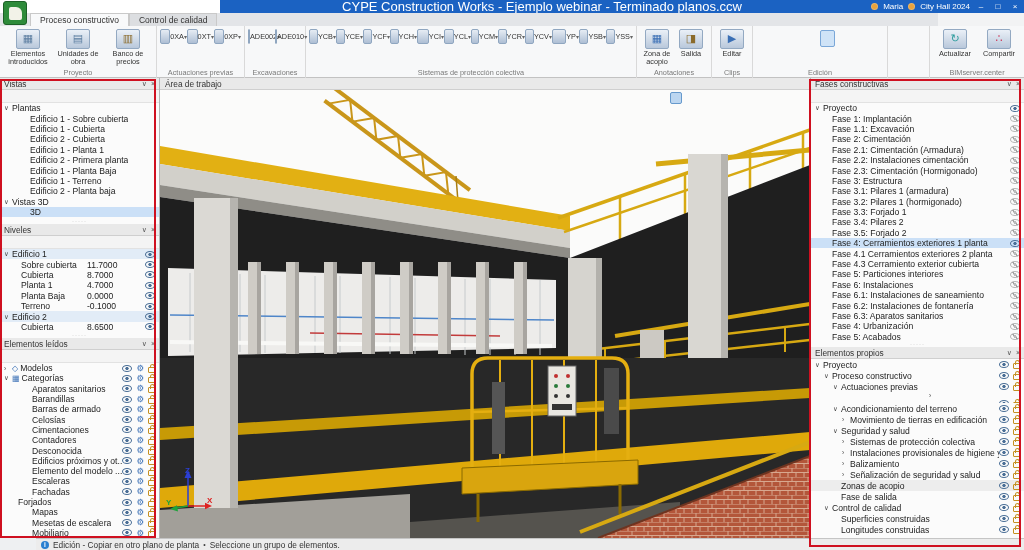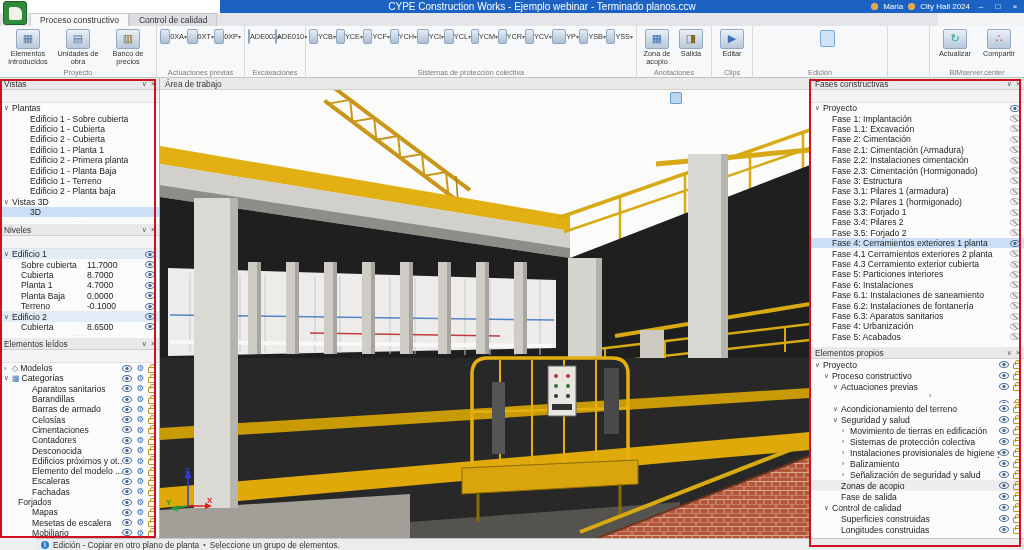--- a/index.html
+++ b/index.html
@@ -6,21 +6,21 @@
   html,body { width:1024px; height:550px; }
   body { font-family:"Liberation Sans", sans-serif; font-size:9px; color:#222;
          position:relative; overflow:hidden; background:#eef0f2; }
 
   
   .titlebar { position:absolute; left:0; top:0; width:1024px; height:13px; background:#1b62c2; }
   .qa { position:absolute; left:30px; top:0; width:190px; height:13px; background:#fff;
         display:flex; align-items:center; gap:3px; padding-left:4px; }
   .qa::after{content:""; position:absolute; left:-30px; top:0; width:30px; height:13px; background:#fff;}
   .title-text { position:absolute; left:220px; right:160px; top:0; height:13px; line-height:13px;
-                text-align:center; color:#fff; font-size:10px; white-space:nowrap; }
+                text-align:center; color:#fff; font-size:13px; white-space:nowrap; }
   .tbright { position:absolute; right:3px; top:0; height:13px; display:flex; align-items:center;
              gap:5px; color:#fff; font-size:8px; }
   .avatar { width:7px; height:7px; border-radius:50%; background:#e8a33d; display:inline-block; border:1px solid #fff3; }
   .wbtn { width:12px; text-align:center; cursor:default; font-size:8px; }
   .logo { position:absolute; left:3px; top:1px; width:24px; height:24px; background:#2e8b3a;
           border-radius:3px; z-index:30; border:1px solid #1d6127; }
   .logo::after { content:""; position:absolute; left:5px; top:5px; width:13px; height:13px;
                  background:#f2f2e8; border-radius:2px 6px 2px 2px; }
 
   
@@ -1100,31 +1100,31 @@
         </span>
       </div>
       <div class="trow" style="padding-left: 22px;">
         <span class="chev">∨</span>
         <span class="lbl">Acondicionamiento del terreno</span>
         <span class="rowico">
           <span class="eye on"></span>
           <span class="lock"></span>
         </span>
       </div>
-      <div class="trow" style="padding-left: 22px;">
-        <span class="chev">∨</span>
-        <span class="lbl">Seguridad y salud</span>
-        <span class="rowico">
-          <span class="eye on"></span>
-          <span class="lock"></span>
-        </span>
-      </div>
       <div class="trow" style="padding-left: 31px;">
         <span class="chev">›</span>
         <span class="lbl">Movimiento de tierras en edificación</span>
+        <span class="rowico">
+          <span class="eye on"></span>
+          <span class="lock"></span>
+        </span>
+      </div>
+      <div class="trow" style="padding-left: 22px;">
+        <span class="chev">∨</span>
+        <span class="lbl">Seguridad y salud</span>
         <span class="rowico">
           <span class="eye on"></span>
           <span class="lock"></span>
         </span>
       </div>
       <div class="trow" style="padding-left: 31px;">
         <span class="chev">›</span>
         <span class="lbl">Sistemas de protección colectiva</span>
         <span class="rowico">
           <span class="eye on"></span>

